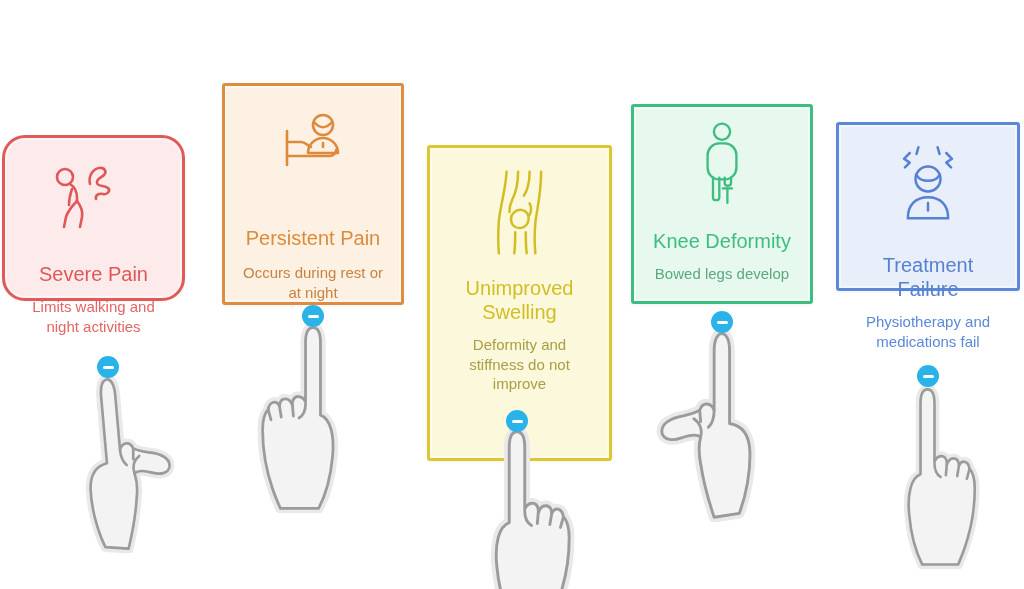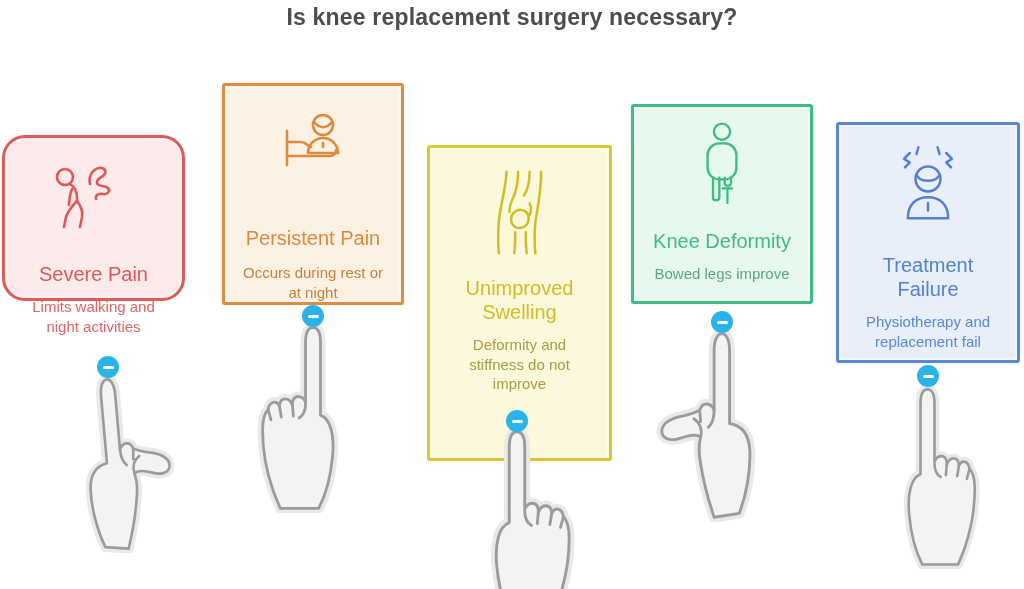--- a/index.html
+++ b/index.html
@@ -30,21 +30,21 @@
   }
   .card-sub{
     margin-top:11px;font-size:15px;line-height:1.3;
     color:var(--card-sub,#777);
   }
   
   .card-1{left:2px;top:135px;width:183px;height:166px;border-radius:23px;}
   .card-2{left:222px;top:83px;width:182px;height:222px;justify-content:space-between;}
   .card-3{left:427px;top:145px;width:185px;height:316px;}
   .card-4{left:631px;top:104px;width:182px;height:200px;}
-  .card-5{left:836px;top:122px;width:184px;height:241px;}
+  .card-5{left:836px;top:122px;width:184px;height:169px;}
   .card-2 .icon-wrap{height:86px;margin-top:20px;margin-bottom:16px;}
   .card-3 .card-title{max-width:130px;}
   .card-3 .card-sub{max-width:122px;}
   .card-4 .icon-wrap{margin-top:12px;}
   .card-5 .card-title{max-width:112px;}
   .card-1 .card-sub,.card-2 .card-sub,.card-5 .card-sub{max-width:156px;}
   
   .minus-btn{
     position:absolute;width:22px;height:22px;border-radius:50%;z-index:6;
     display:flex;align-items:center;justify-content:center;border:none;padding:0;cursor:pointer;
@@ -65,21 +65,20 @@
   .hand-2{left:257px;top:322px;width:112px;height:191px;transform:scaleX(-1);}
   .hand-3{left:459px;top:426px;width:116px;height:198px;}
   .hand-4{left:637px;top:326px;width:135px;height:196px;transform:scaleX(-1);}
   .hand-5{left:875px;top:384px;width:105px;height:185px;}
 </style>
 </head>
 <body>
 
 <div class="stage">
 
-  <h1 class="page-title" style="color: rgb(77, 77, 77);">Is knee replacement surgery necessary?</h1>
 
   <div class="card card-1" style="--card-border: #e05a5a; --card-bg: #fcebea; --card-title: #e05757; --card-sub: #e26565;">
     <div class="icon-wrap">
       <svg width="100" height="88" viewBox="0 0 100 88">
         <circle cx="21" cy="21" r="8"></circle>
         <path d="M26,28 C31,31 33,36 33,42 L33,45"></path>
         <path d="M33,45 C28,50 24,55 22,61 L20,71"></path>
         <path d="M33,45 C37,50 39,55 38,61 L36,71"></path>
         <path d="M28,33 C26,39 25,44 25,49"></path>
         <path d="M46,28 C44,20 49,13 55,12 C61,11 63,16 60,19 C57,22 52,23 53,27 C54,31 61,29 64,32 C67,35 63,39 59,38 C55,37 51,39 52,43"></path>
@@ -127,38 +126,38 @@
       <svg width="90" height="92" viewBox="0 0 100 100">
         <circle cx="50" cy="13" r="9"></circle>
         <rect x="34" y="26" width="32" height="40" rx="13"></rect>
         <path d="M40,64 L40,86 C40,90 47,90 47,86 L47,64"></path>
         <path d="M53,64 L53,70 C53,74 60,74 60,70 L60,64"></path>
         <path d="M56,76 L56,92"></path>
         <path d="M51,76 L61,76"></path>
       </svg>
     </div>
     <div class="card-title">Knee Deformity</div>
-    <div class="card-sub">Bowed legs improve</div>
+    <div class="card-sub">Bowed legs develop</div>
   </div>
 
   <div class="card card-5" style="--card-border: #5c88d8; --card-bg: #e8effb; --card-title: #5580d4; --card-sub: #5b89d8;">
     <div class="icon-wrap">
       <svg width="96" height="92" viewBox="0 0 100 95">
         <circle cx="50" cy="37" r="13"></circle>
         <path d="M38,33 C43,41 57,41 62,33"></path>
         <path d="M29,78 C29,63 38,56 50,56 C62,56 71,63 71,78 L29,78"></path>
         <path d="M50,62 L50,70"></path>
         <path d="M31,10 L25,16 L31,20 L26,25"></path>
         <path d="M40,4 L38,11"></path>
         <path d="M69,10 L75,16 L69,20 L74,25"></path>
         <path d="M60,4 L62,11"></path>
       </svg>
     </div>
     <div class="card-title">Treatment Failure</div>
-    <div class="card-sub">Physiotherapy and replacement fail</div>
+    <div class="card-sub">Physiotherapy and medications fail</div>
   </div>
 
   <button class="minus-btn btn-1" style="background: rgb(41, 179, 232);">
       <span class="minus-bar"></span>
     </button>
   <button class="minus-btn btn-2" style="background: rgb(41, 179, 232);">
       <span class="minus-bar"></span>
     </button>
   <button class="minus-btn btn-3" style="background: rgb(41, 179, 232);">
       <span class="minus-bar"></span>

